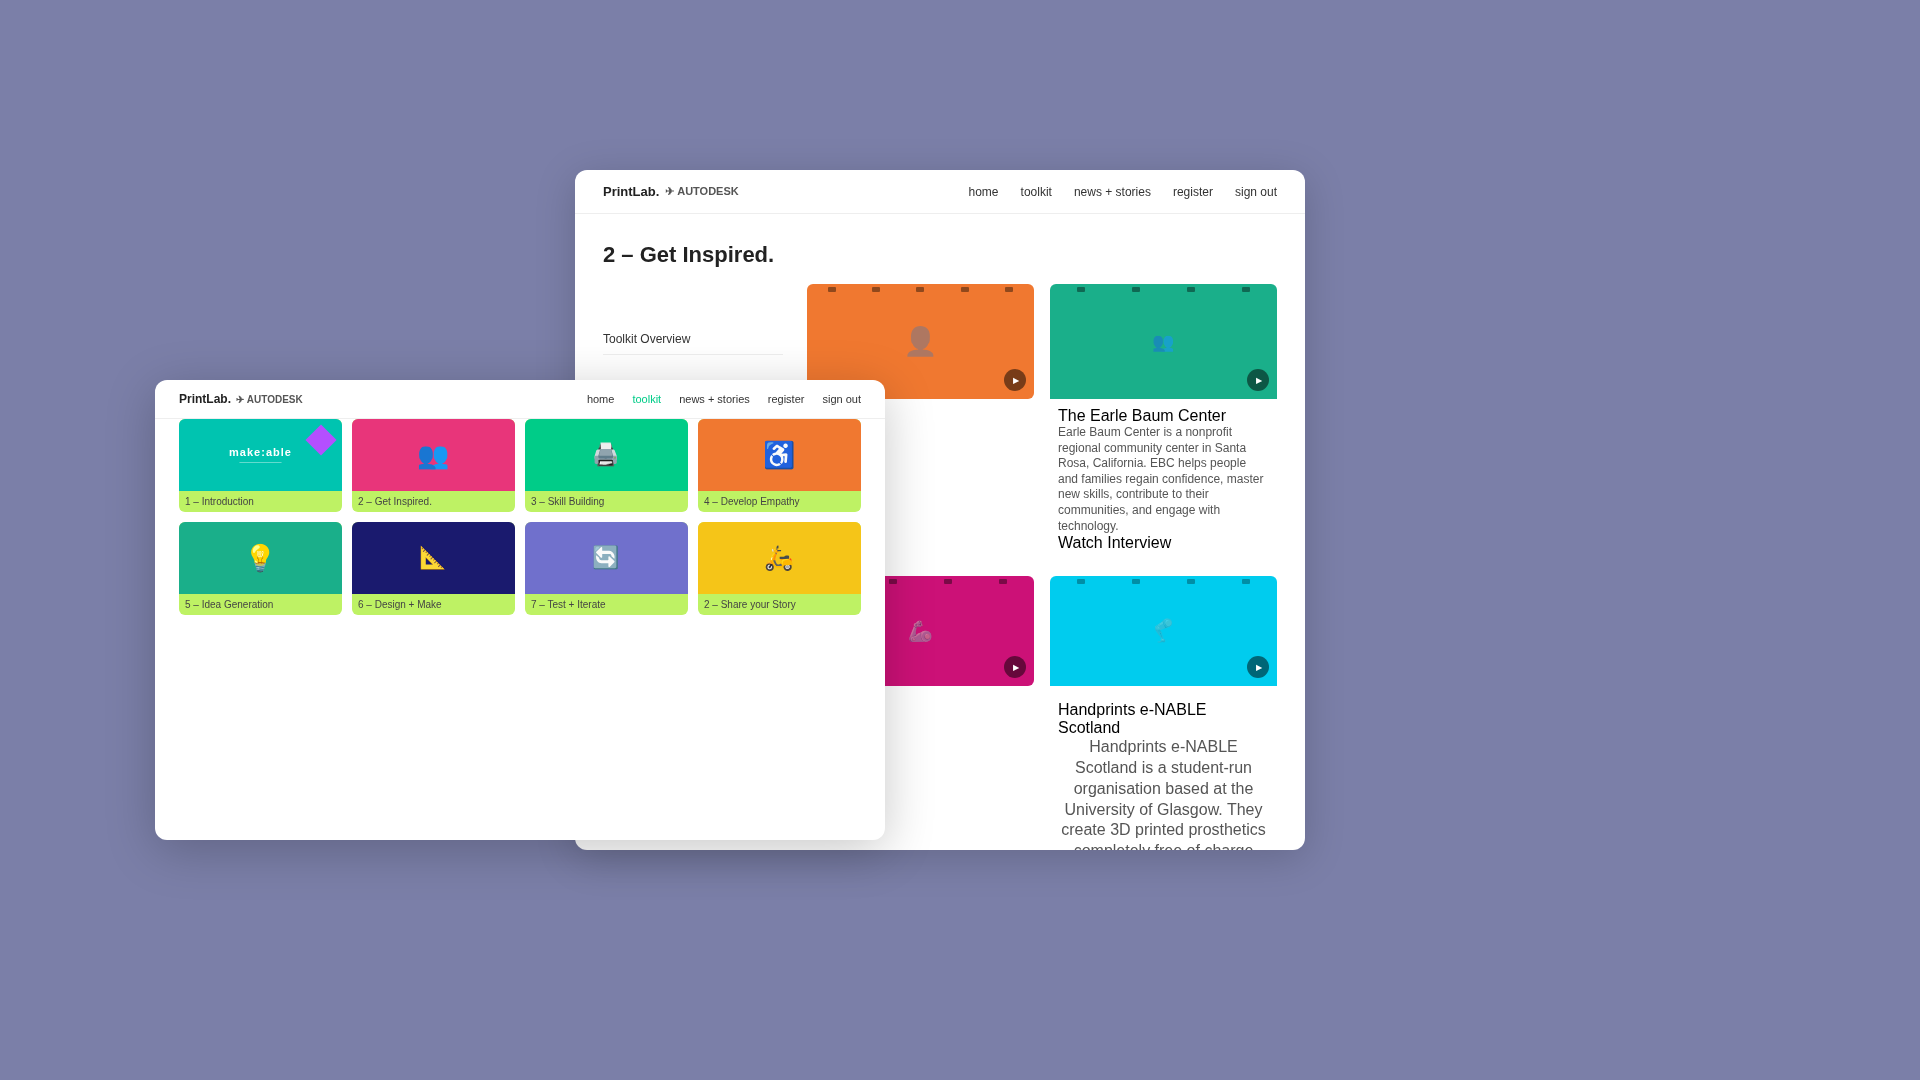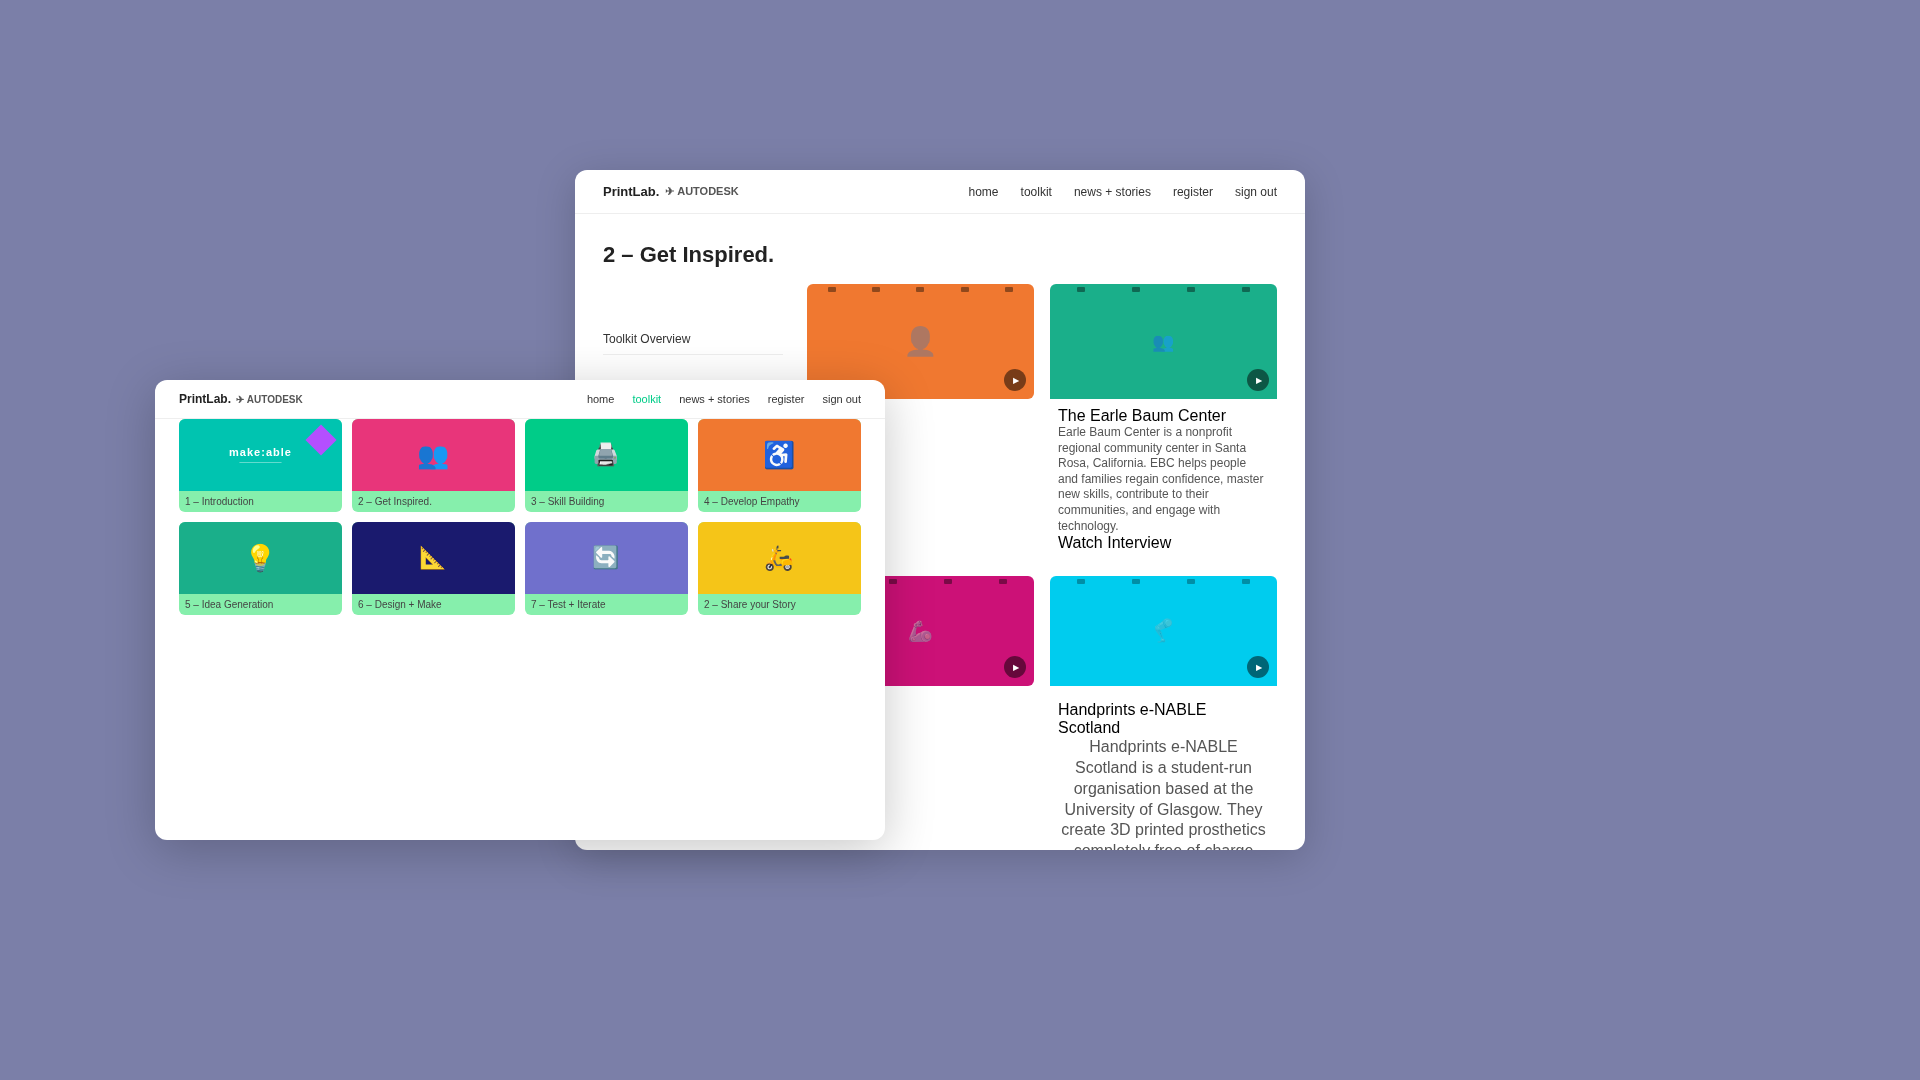--- a/index.html
+++ b/index.html
@@ -153,21 +153,21 @@
 
     .toolkit-row {
       display: flex;
       gap: 10px;
     }
 
     .toolkit-card {
       flex: 1;
       border-radius: 6px;
       overflow: hidden;
-      background: #86efac;
+      background: #bef264;
     }
 
     .toolkit-card .tc-img {
       height: 72px;
       width: 100%;
     }
 
     .toolkit-card .tc-label {
       font-size: 10px;
       color: #444;

